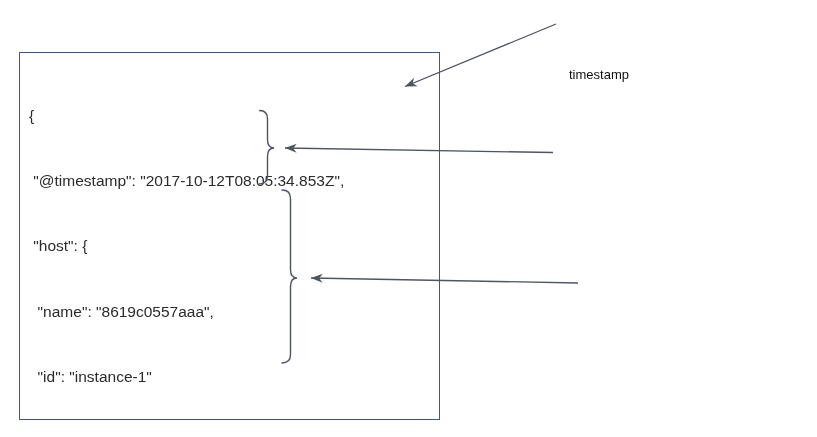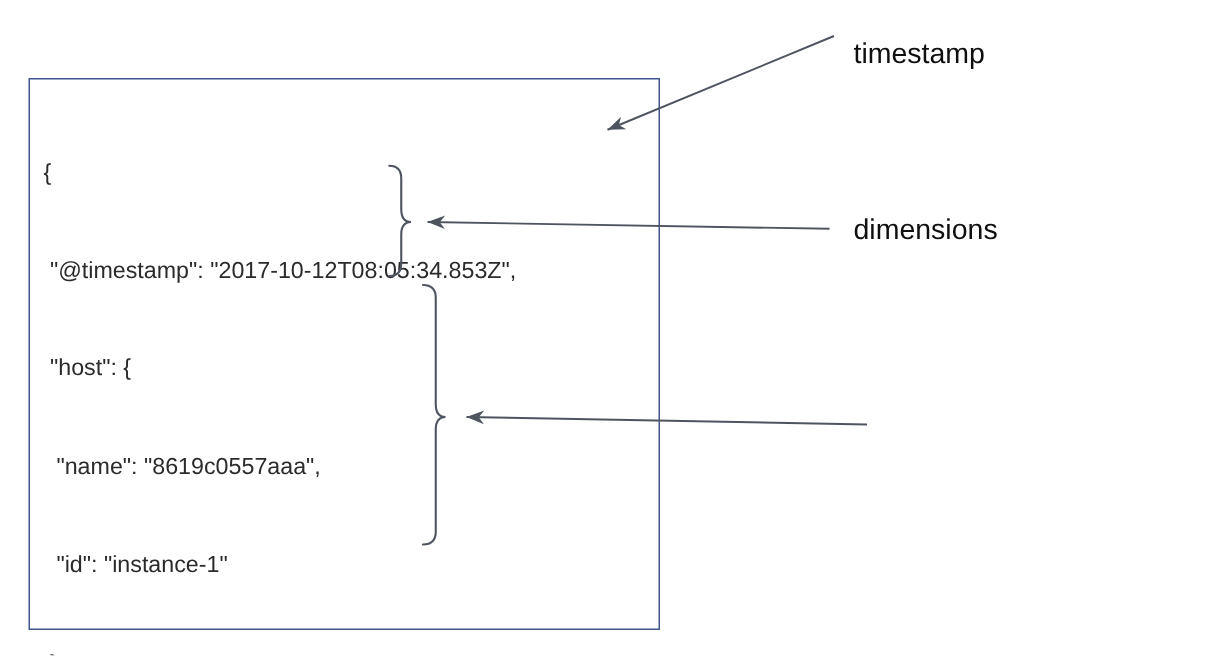--- a/index.html
+++ b/index.html
@@ -43,24 +43,25 @@
     position: absolute;
     left: 0;
     top: 0;
     width: 817px;
     height: 437px;
     pointer-events: none;
   }
   .label {
     position: absolute;
     font-family: "Liberation Sans", sans-serif;
-    font-size: 19px;
+    font-size: 13px;
     line-height: 22px;
     color: #0f0f0f;
     white-space: nowrap;
+    margin-top: 38px;
   }
   .label-timestamp { left: 569px; top: 26px; }
   .label-dimensions { left: 569px; top: 143px; }
   .label-metric { left: 587px; top: 271px; }
 </style>
 </head>
 <body>
 
 <div class="canvas">
 
@@ -96,15 +97,14 @@
     <line x1="553" y1="152.5" x2="285" y2="148" stroke="#4e5561" stroke-width="1.3" marker-end="url(#ah)"></line>
 
     <line x1="578" y1="283" x2="311" y2="278" stroke="#4e5561" stroke-width="1.3" marker-end="url(#ah)"></line>
 
     <path d="M 259.5 110.5 Q 267.5 110.5 267.5 119 L 267.5 139.5 Q 267.5 148 274 148 Q 267.5 148 267.5 156.5 L 267.5 175.5 Q 267.5 184 259.5 184" fill="none" stroke="#4e5561" stroke-width="1.4" stroke-linecap="round"></path>
 
     <path d="M 282 190 Q 290.5 190 290.5 198.5 L 290.5 269.5 Q 290.5 278 297 278 Q 290.5 278 290.5 286.5 L 290.5 354.5 Q 290.5 363 282 363" fill="none" stroke="#4e5561" stroke-width="1.4" stroke-linecap="round"></path>
   </svg>
 
   <div class="label label-timestamp">timestamp</div>
-  <div class="label label-dimensions">dimensions</div>
 
 </div>
 
 </body></html>

